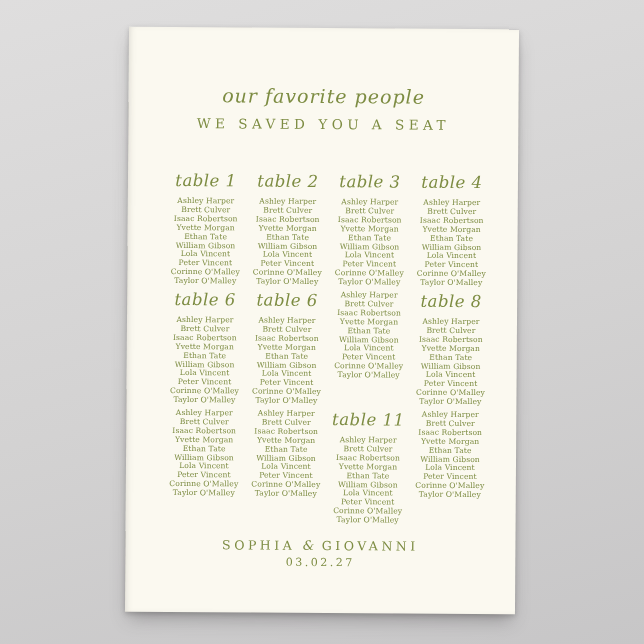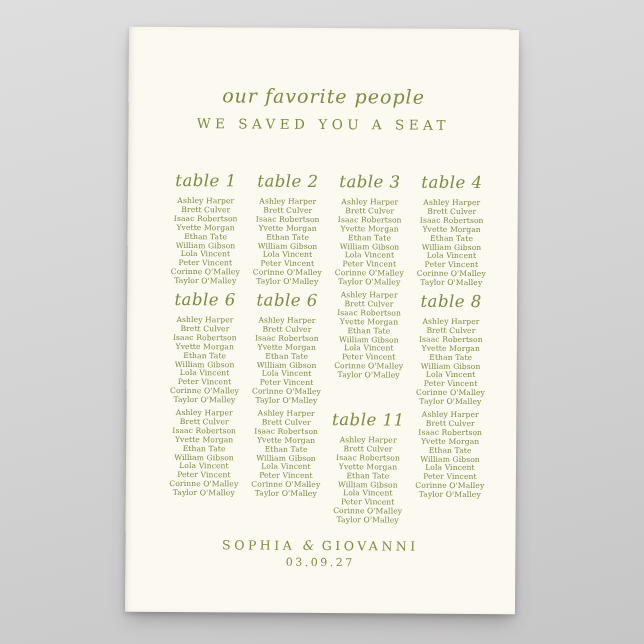--- a/index.html
+++ b/index.html
@@ -293,15 +293,15 @@
             <li>Corinne O'Malley</li>
             <li>Taylor O'Malley</li>
           </ul>
   </div>
 </div>
     <div class="couple">
       <span>SOPHIA</span>
       <span class="amp">&amp;</span>
       <span>GIOVANNI</span>
     </div>
-    <div class="date">03.09.27</div>
+    <div class="date">03.02.27</div>
   </div>
 </div>
 
 </body></html>

